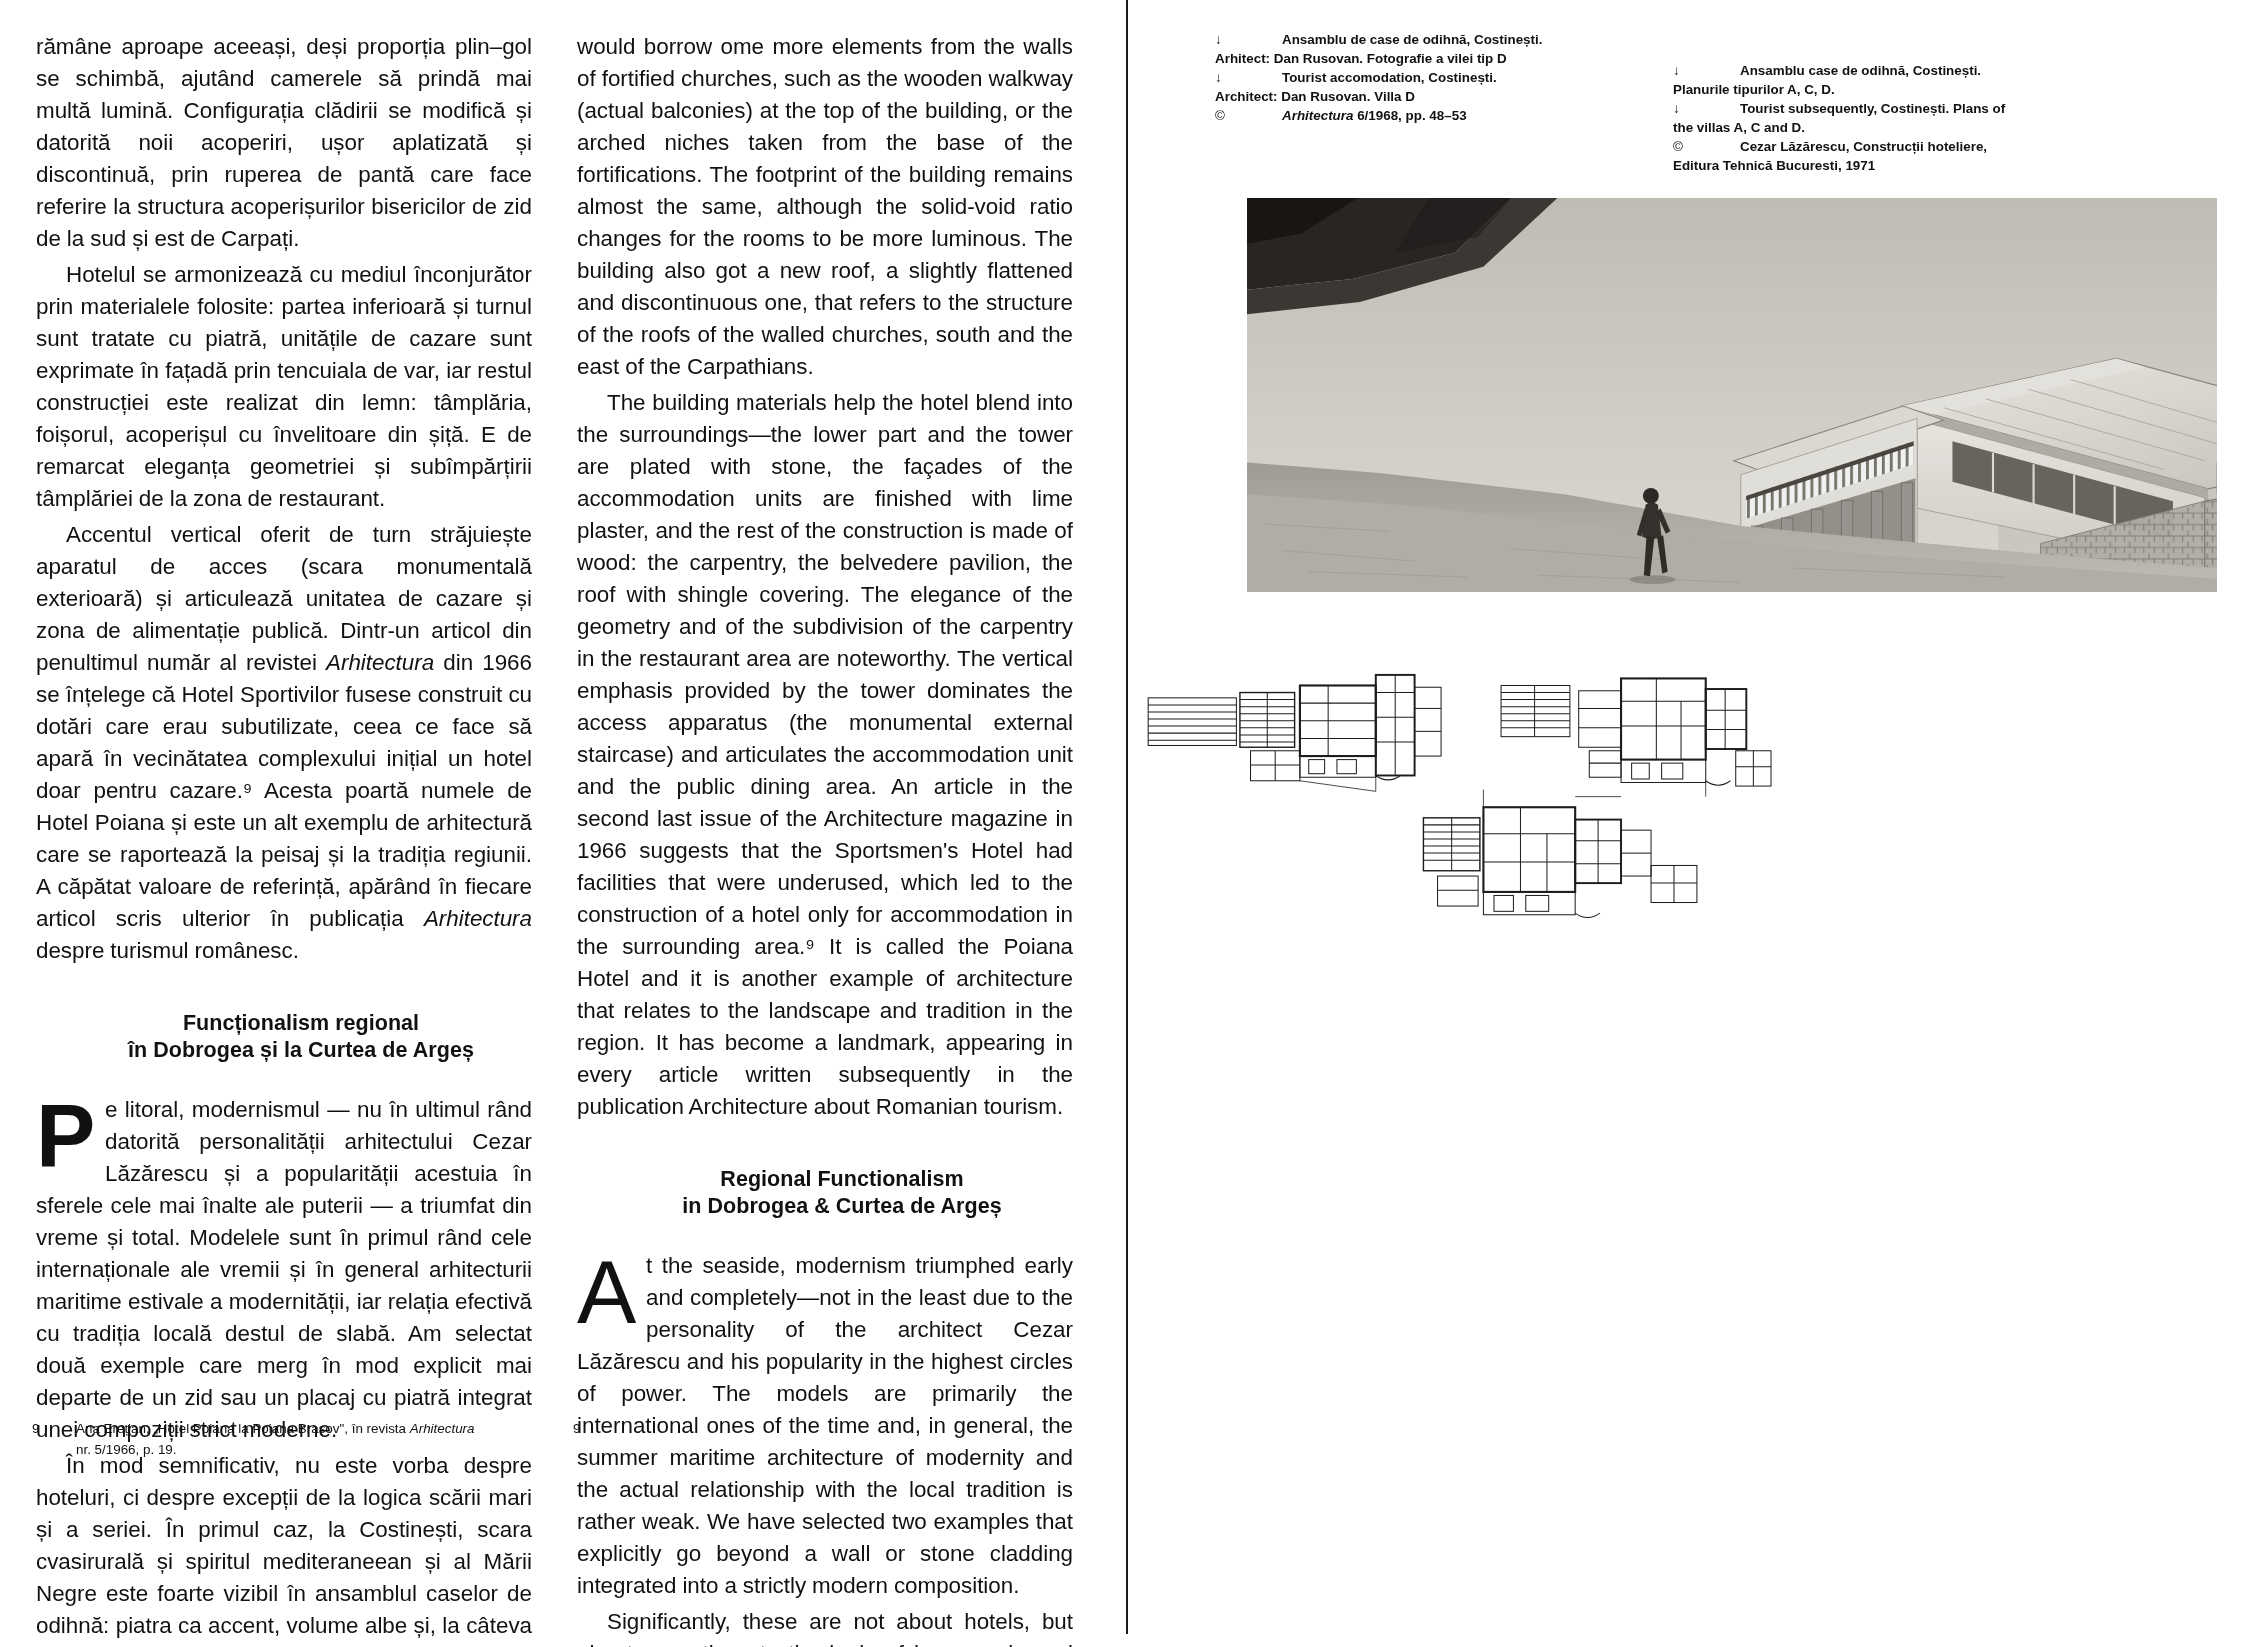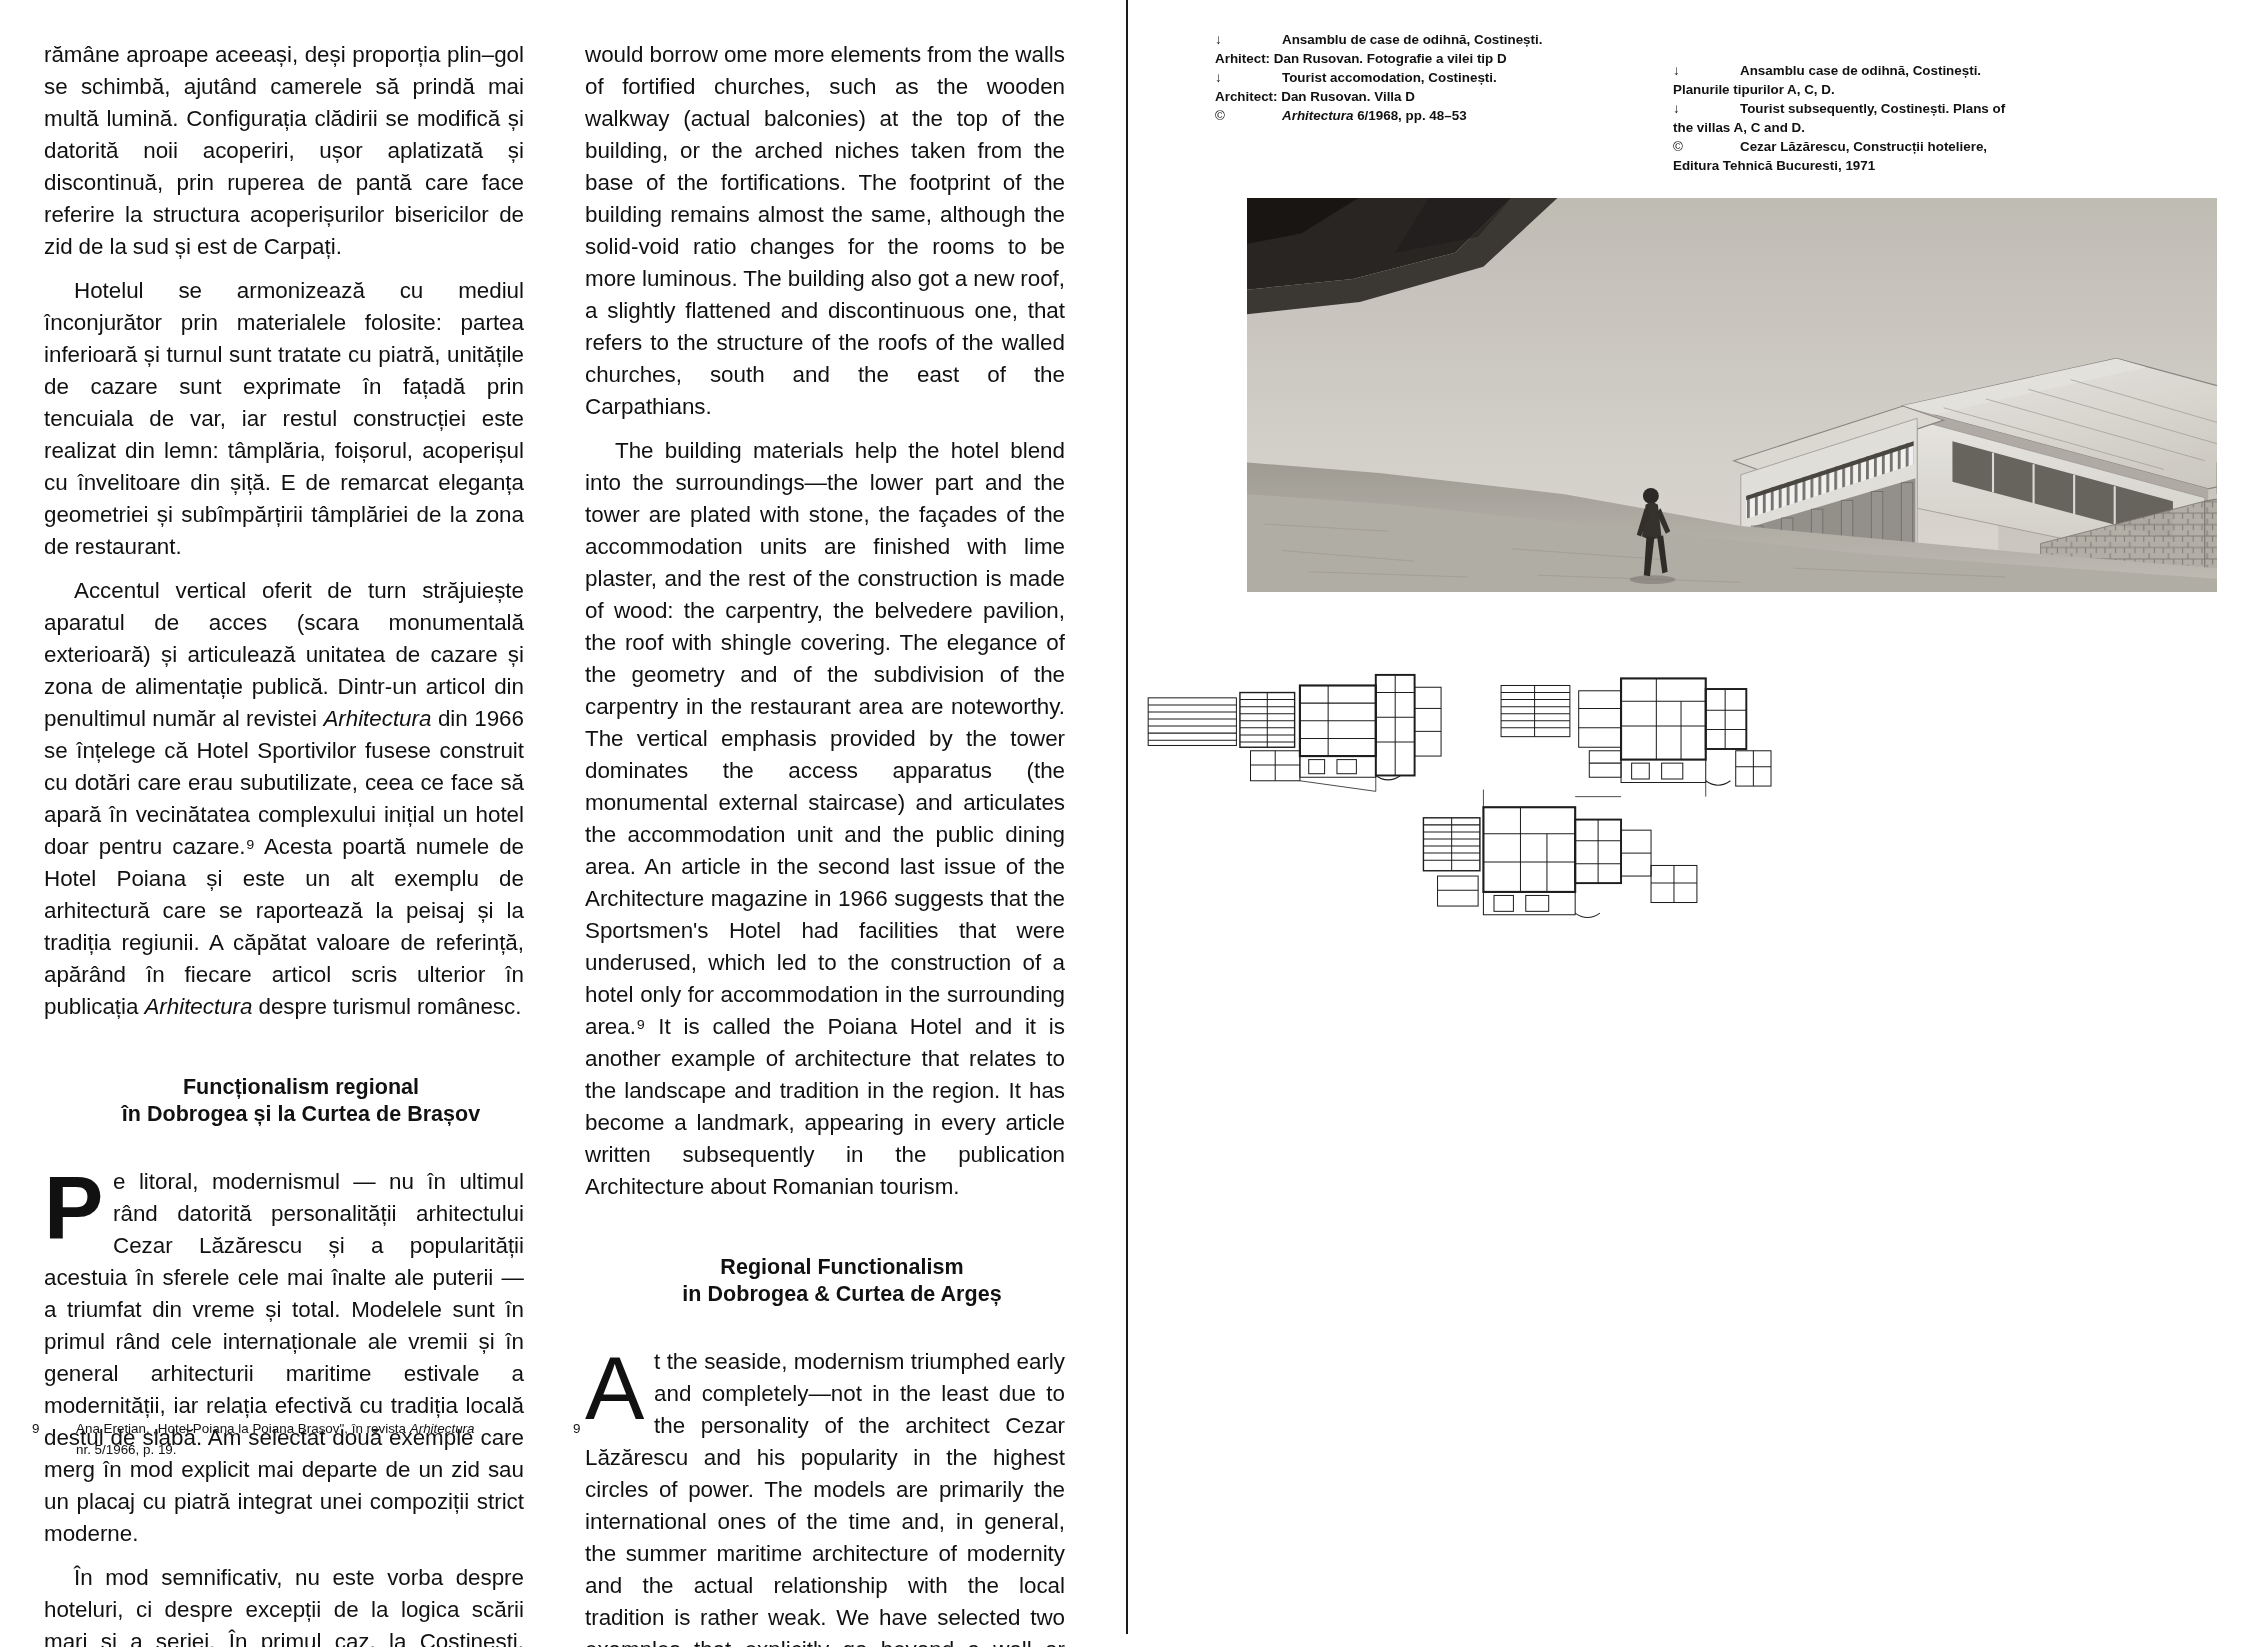--- a/index.html
+++ b/index.html
@@ -49,21 +49,21 @@
     width: 1045px;
     display: flex;
     gap: 0px;
   }
   .col {
     width: 504px;
   }
   .col.col-ro { margin-right: 37px; }
 
   .col p {
-    margin: 12px;
+    margin: 4px;
     font-size: 22.4px;
     line-height: 32px;
     text-align: justify;
     text-justify: inter-word;
     hyphens: manual;
     letter-spacing: -0.02px;
     word-spacing: -0.2px;
   }
   .col p + p { text-indent: 30px; }
   .col p.noindent { text-indent: 0; }
@@ -205,21 +205,21 @@
 
       <div class="col col-ro">
         <p><span>rămâne aproape aceeași, deși proporția plin–gol se schimbă, ajutând camerele să prindă mai multă lumină. Configurația clădirii se modifică și datorită noii acoperiri, ușor aplatizată și discontinuă, prin ruperea de pantă care face referire la structura acoperișurilor bisericilor de zid de la sud și est de Carpați.</span></p>
         <p><span>Hotelul se armonizează cu mediul înconjurător prin materialele folosite: partea inferioară și turnul sunt tratate cu piatră, unitățile de cazare sunt exprimate în fațadă prin tencuiala de var, iar restul construcției este realizat din lemn: tâmplăria, foișorul, acoperișul cu învelitoare din șiță. E de remarcat eleganța geometriei și subîmpărțirii tâmplăriei de la zona de restaurant.</span></p>
         <p>
           <span class="p3a">Accentul vertical oferit de turn străjuiește aparatul de acces (scara monumentală exterioară) și articulează unitatea de cazare și zona de alimentație publică. Dintr-un articol din penultimul număr al revistei </span><i>Arhitectura</i><span> din 1966 se înțelege că Hotel Sportivilor fusese construit cu dotări care erau subutilizate, ceea ce face să apară în vecinătatea complexului inițial un hotel doar pentru cazare.⁹ Acesta poartă numele de Hotel Poiana și este un alt exemplu de arhitectură care se raportează la peisaj și la tradiția regiunii. A căpătat valoare de referință, apărând în fiecare articol scris ulterior în publicația </span><i>Arhitectura</i><span> despre turismul românesc.</span>
         </p>
 
         <h2 class="sec-head">
           <span>Funcționalism regional</span>
-          <span class="l2">în Dobrogea și la Curtea de Brașov</span>
+          <span class="l2">în Dobrogea și la Curtea de Argeș</span>
         </h2>
 
         <p class="dropcap-para">
           <span class="dropcap">P</span><span>e litoral, modernismul — nu în ultimul rând datorită personalității arhitectului Cezar Lăzărescu și a popularității acestuia în sferele cele mai înalte ale puterii — a triumfat din vreme și total. Modelele sunt în primul rând cele internaționale ale vremii și în general arhitecturii maritime estivale a modernității, iar relația efectivă cu tradiția locală destul de slabă. Am selectat două exemple care merg în mod explicit mai departe de un zid sau un placaj cu piatră integrat unei compoziții strict moderne.</span>
         </p>
 
         <p><span>În mod semnificativ, nu este vorba despre hoteluri, ci despre excepții de la logica scării mari și a seriei. În primul caz, la Costinești, scara cvasirurală și spiritul mediteraneean și al Mării Negre este foarte vizibil în ansamblul caselor de odihnă: piatra ca accent, volume albe și, la câteva dintre tipuri, acoperișuri în pantă joasă.</span></p>
         <p><span>După sistematizarea începută de Cezar Lăzărescu la malul mării, la mijlocul anilor '50 și a repetatelor modernizări a țărmului românesc, atât stațiunea</span></p>
       </div>
 

